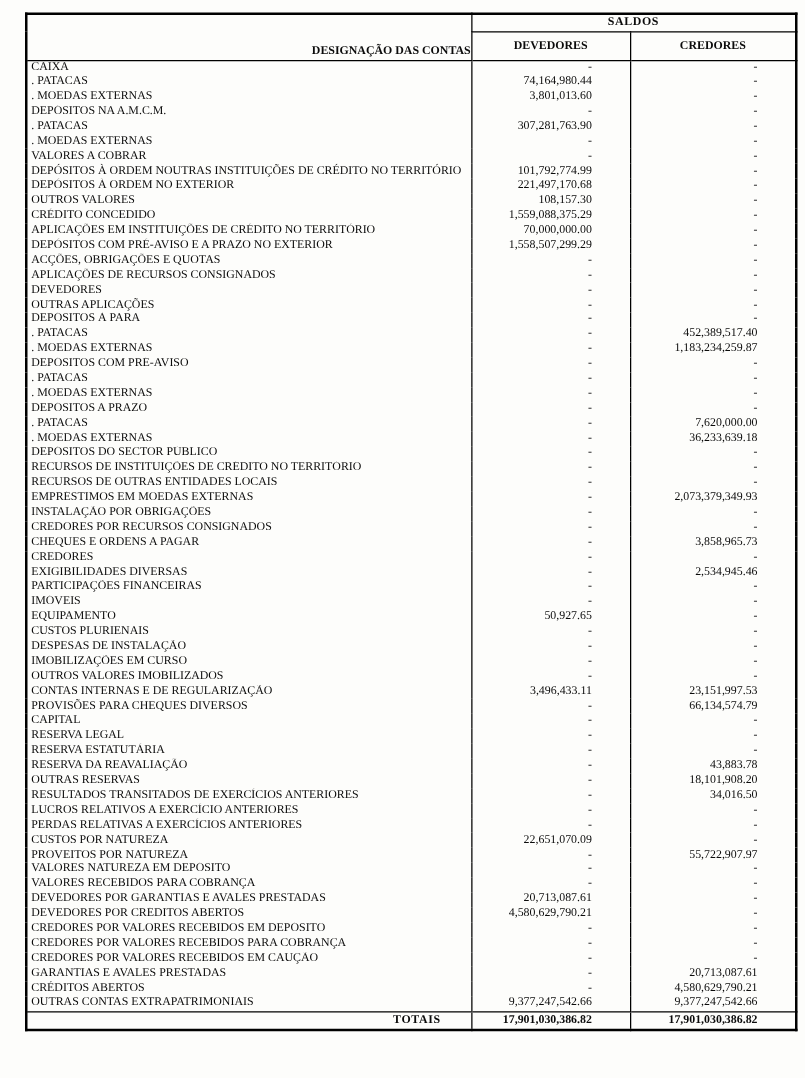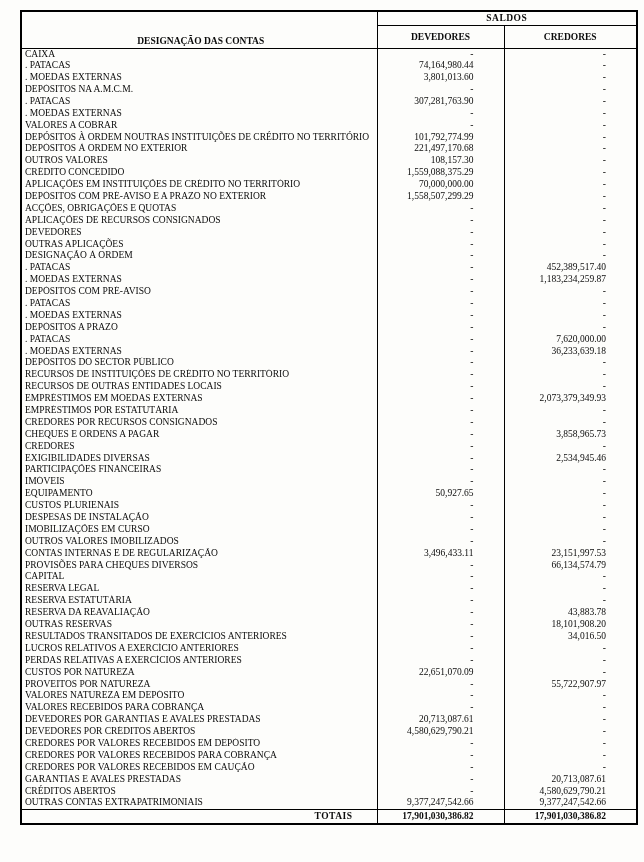--- a/index.html
+++ b/index.html
@@ -42,21 +42,21 @@
     border-bottom: 1px solid #000;
     text-align: center;
     font-weight: bold;
     letter-spacing: 0.5px;
   }
   tr.cols-row th {
     height: 23px;
     border-bottom: 1px solid #000;
   }
   th.designacao {
-    text-align: center;
+    text-align: right;
     vertical-align: bottom;
     font-weight: bold;
     padding: 0 0 2px 3px;
   }
   th.colval {
     border-left: 1px solid #000;
     text-align: center;
     vertical-align: middle;
     font-weight: bold;
   }
@@ -195,21 +195,21 @@
           <td class="name">DEVEDORES</td>
           <td class="val">-</td>
           <td class="val">-</td>
         </tr>
         <tr>
           <td class="name">OUTRAS APLICAÇÕES</td>
           <td class="val">-</td>
           <td class="val">-</td>
         </tr>
         <tr>
-          <td class="name">DESIGNAÇÃO À ORDEM</td>
+          <td class="name">DEPÓSITOS À PARA</td>
           <td class="val">-</td>
           <td class="val">-</td>
         </tr>
         <tr>
           <td class="name">. PATACAS</td>
           <td class="val">-</td>
           <td class="val">452,389,517.40</td>
         </tr>
         <tr>
           <td class="name">. MOEDAS EXTERNAS</td>
@@ -260,21 +260,21 @@
           <td class="name">RECURSOS DE OUTRAS ENTIDADES LOCAIS</td>
           <td class="val">-</td>
           <td class="val">-</td>
         </tr>
         <tr>
           <td class="name">EMPRÉSTIMOS EM MOEDAS EXTERNAS</td>
           <td class="val">-</td>
           <td class="val">2,073,379,349.93</td>
         </tr>
         <tr>
-          <td class="name">EMPRÉSTIMOS POR ESTATUTÁRIA</td>
+          <td class="name">INSTALAÇÃO POR OBRIGAÇÕES</td>
           <td class="val">-</td>
           <td class="val">-</td>
         </tr>
         <tr>
           <td class="name">CREDORES POR RECURSOS CONSIGNADOS</td>
           <td class="val">-</td>
           <td class="val">-</td>
         </tr>
         <tr>
           <td class="name">CHEQUES E ORDENS A PAGAR</td>

